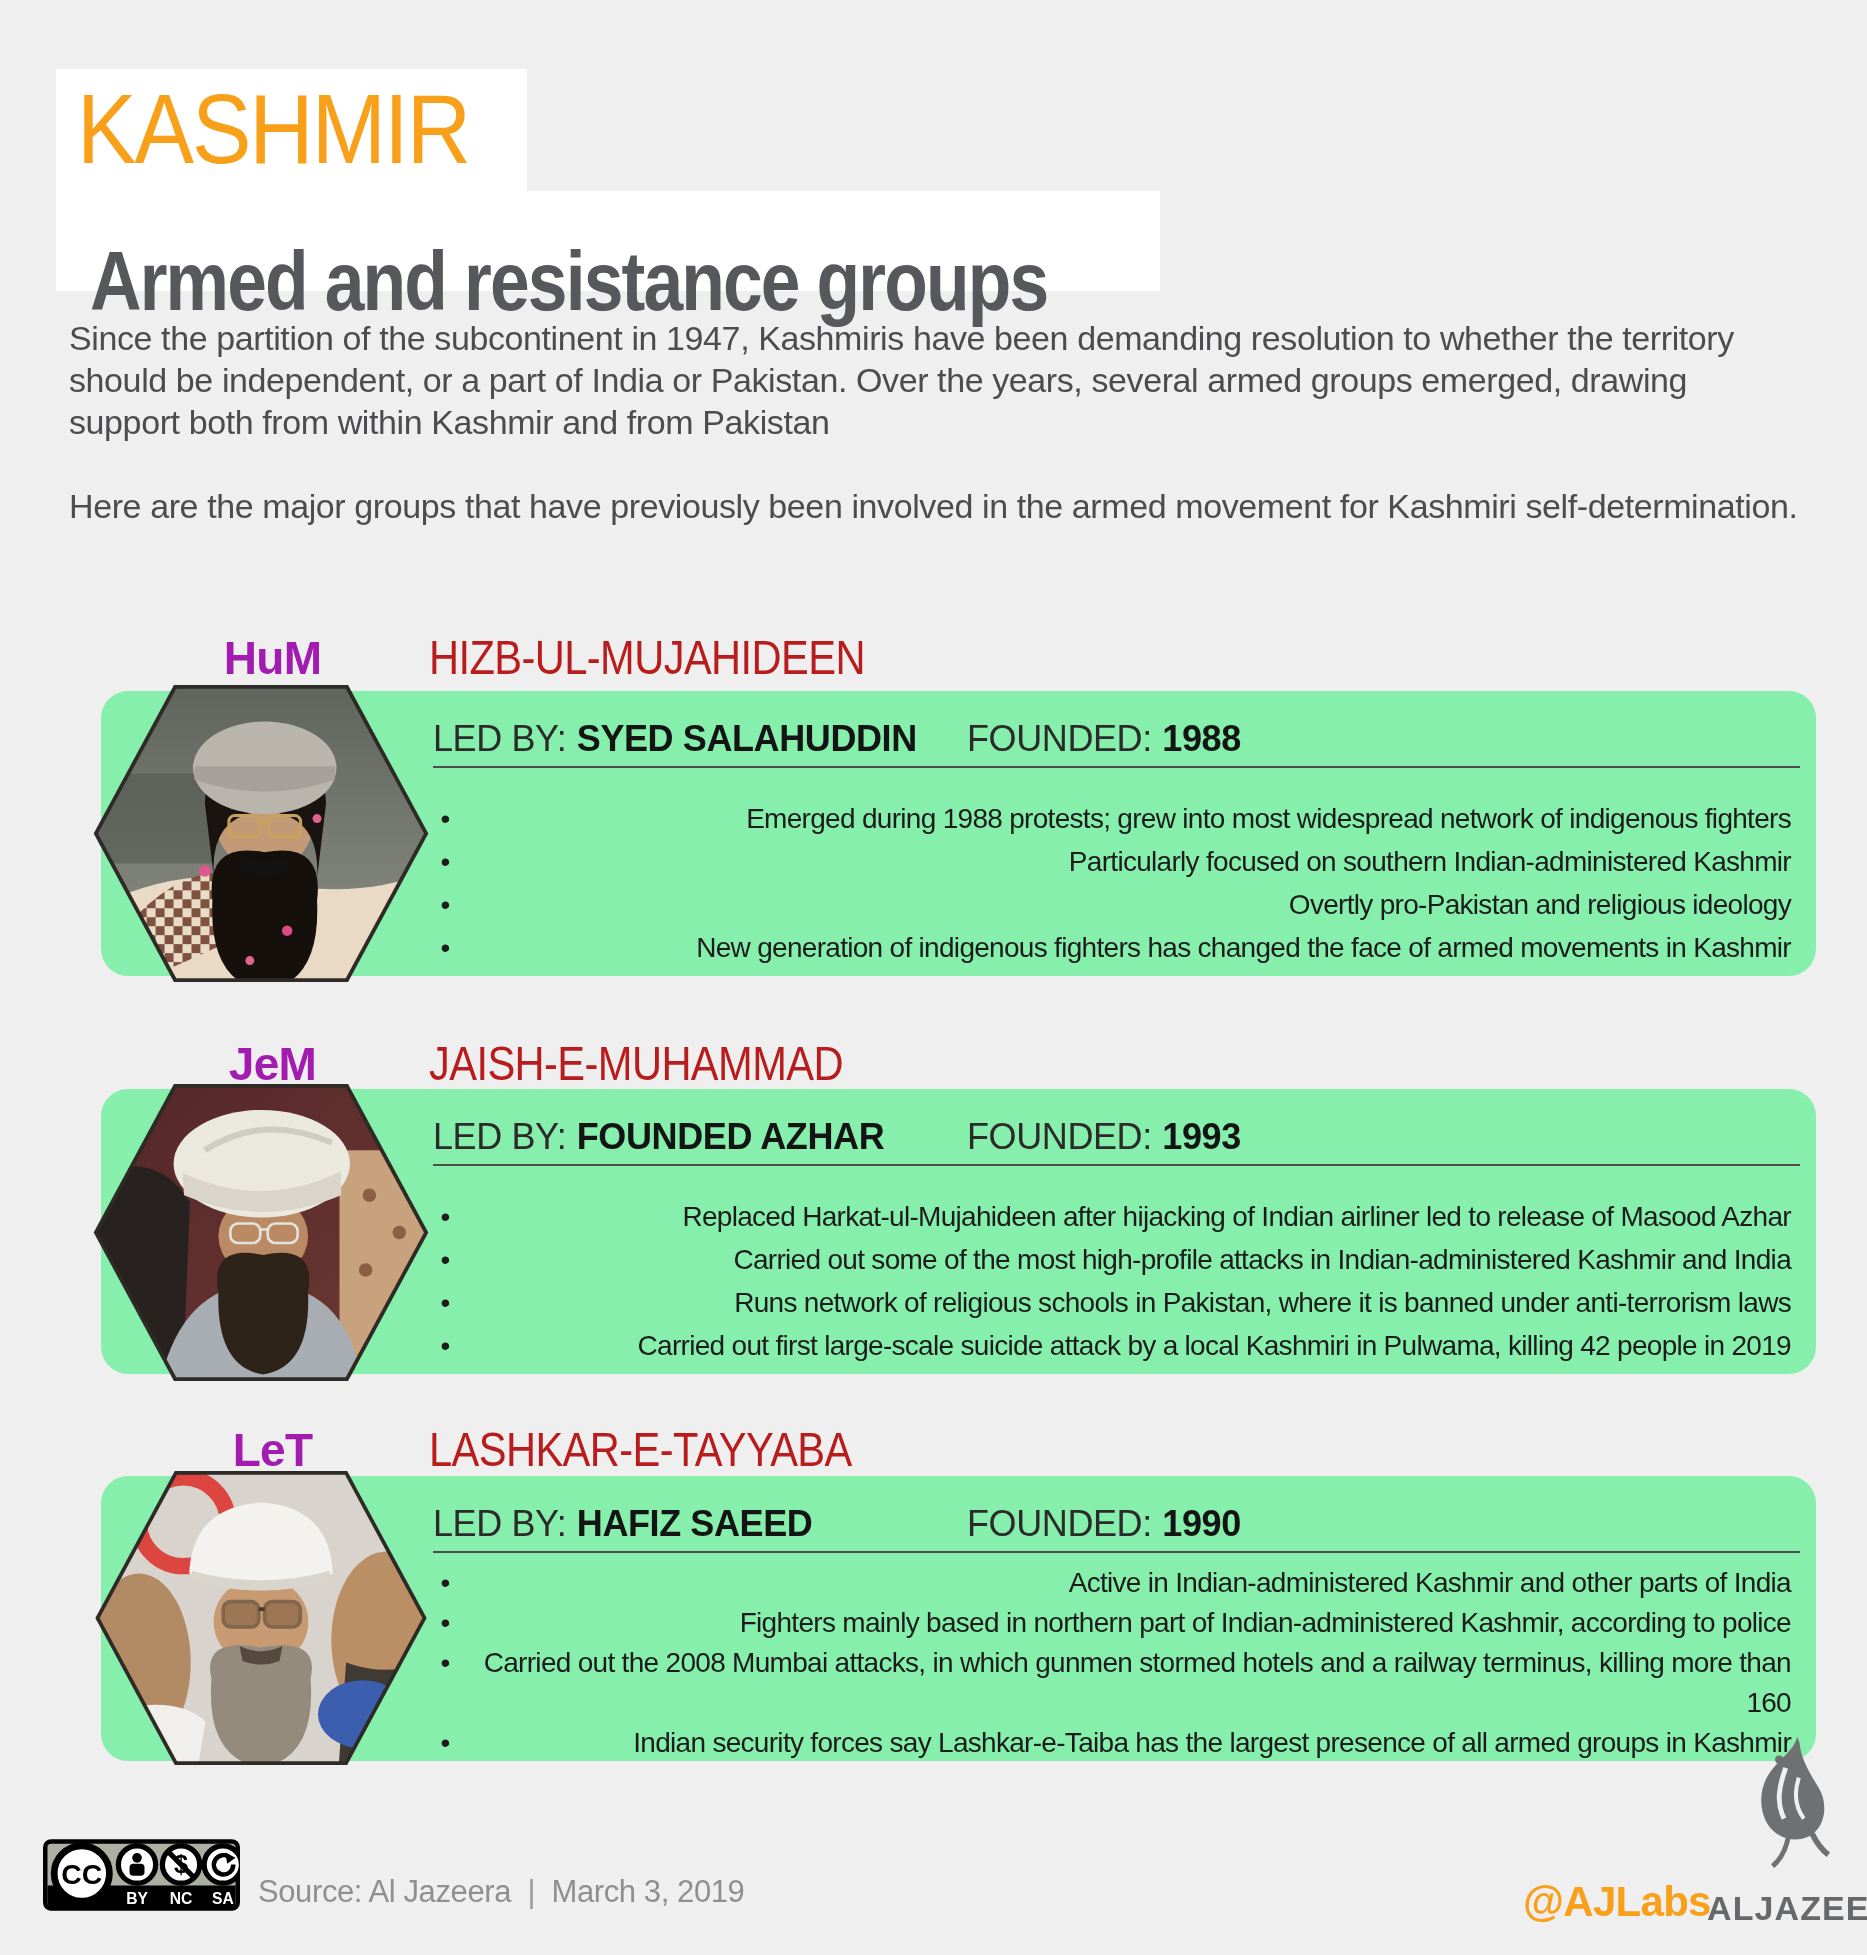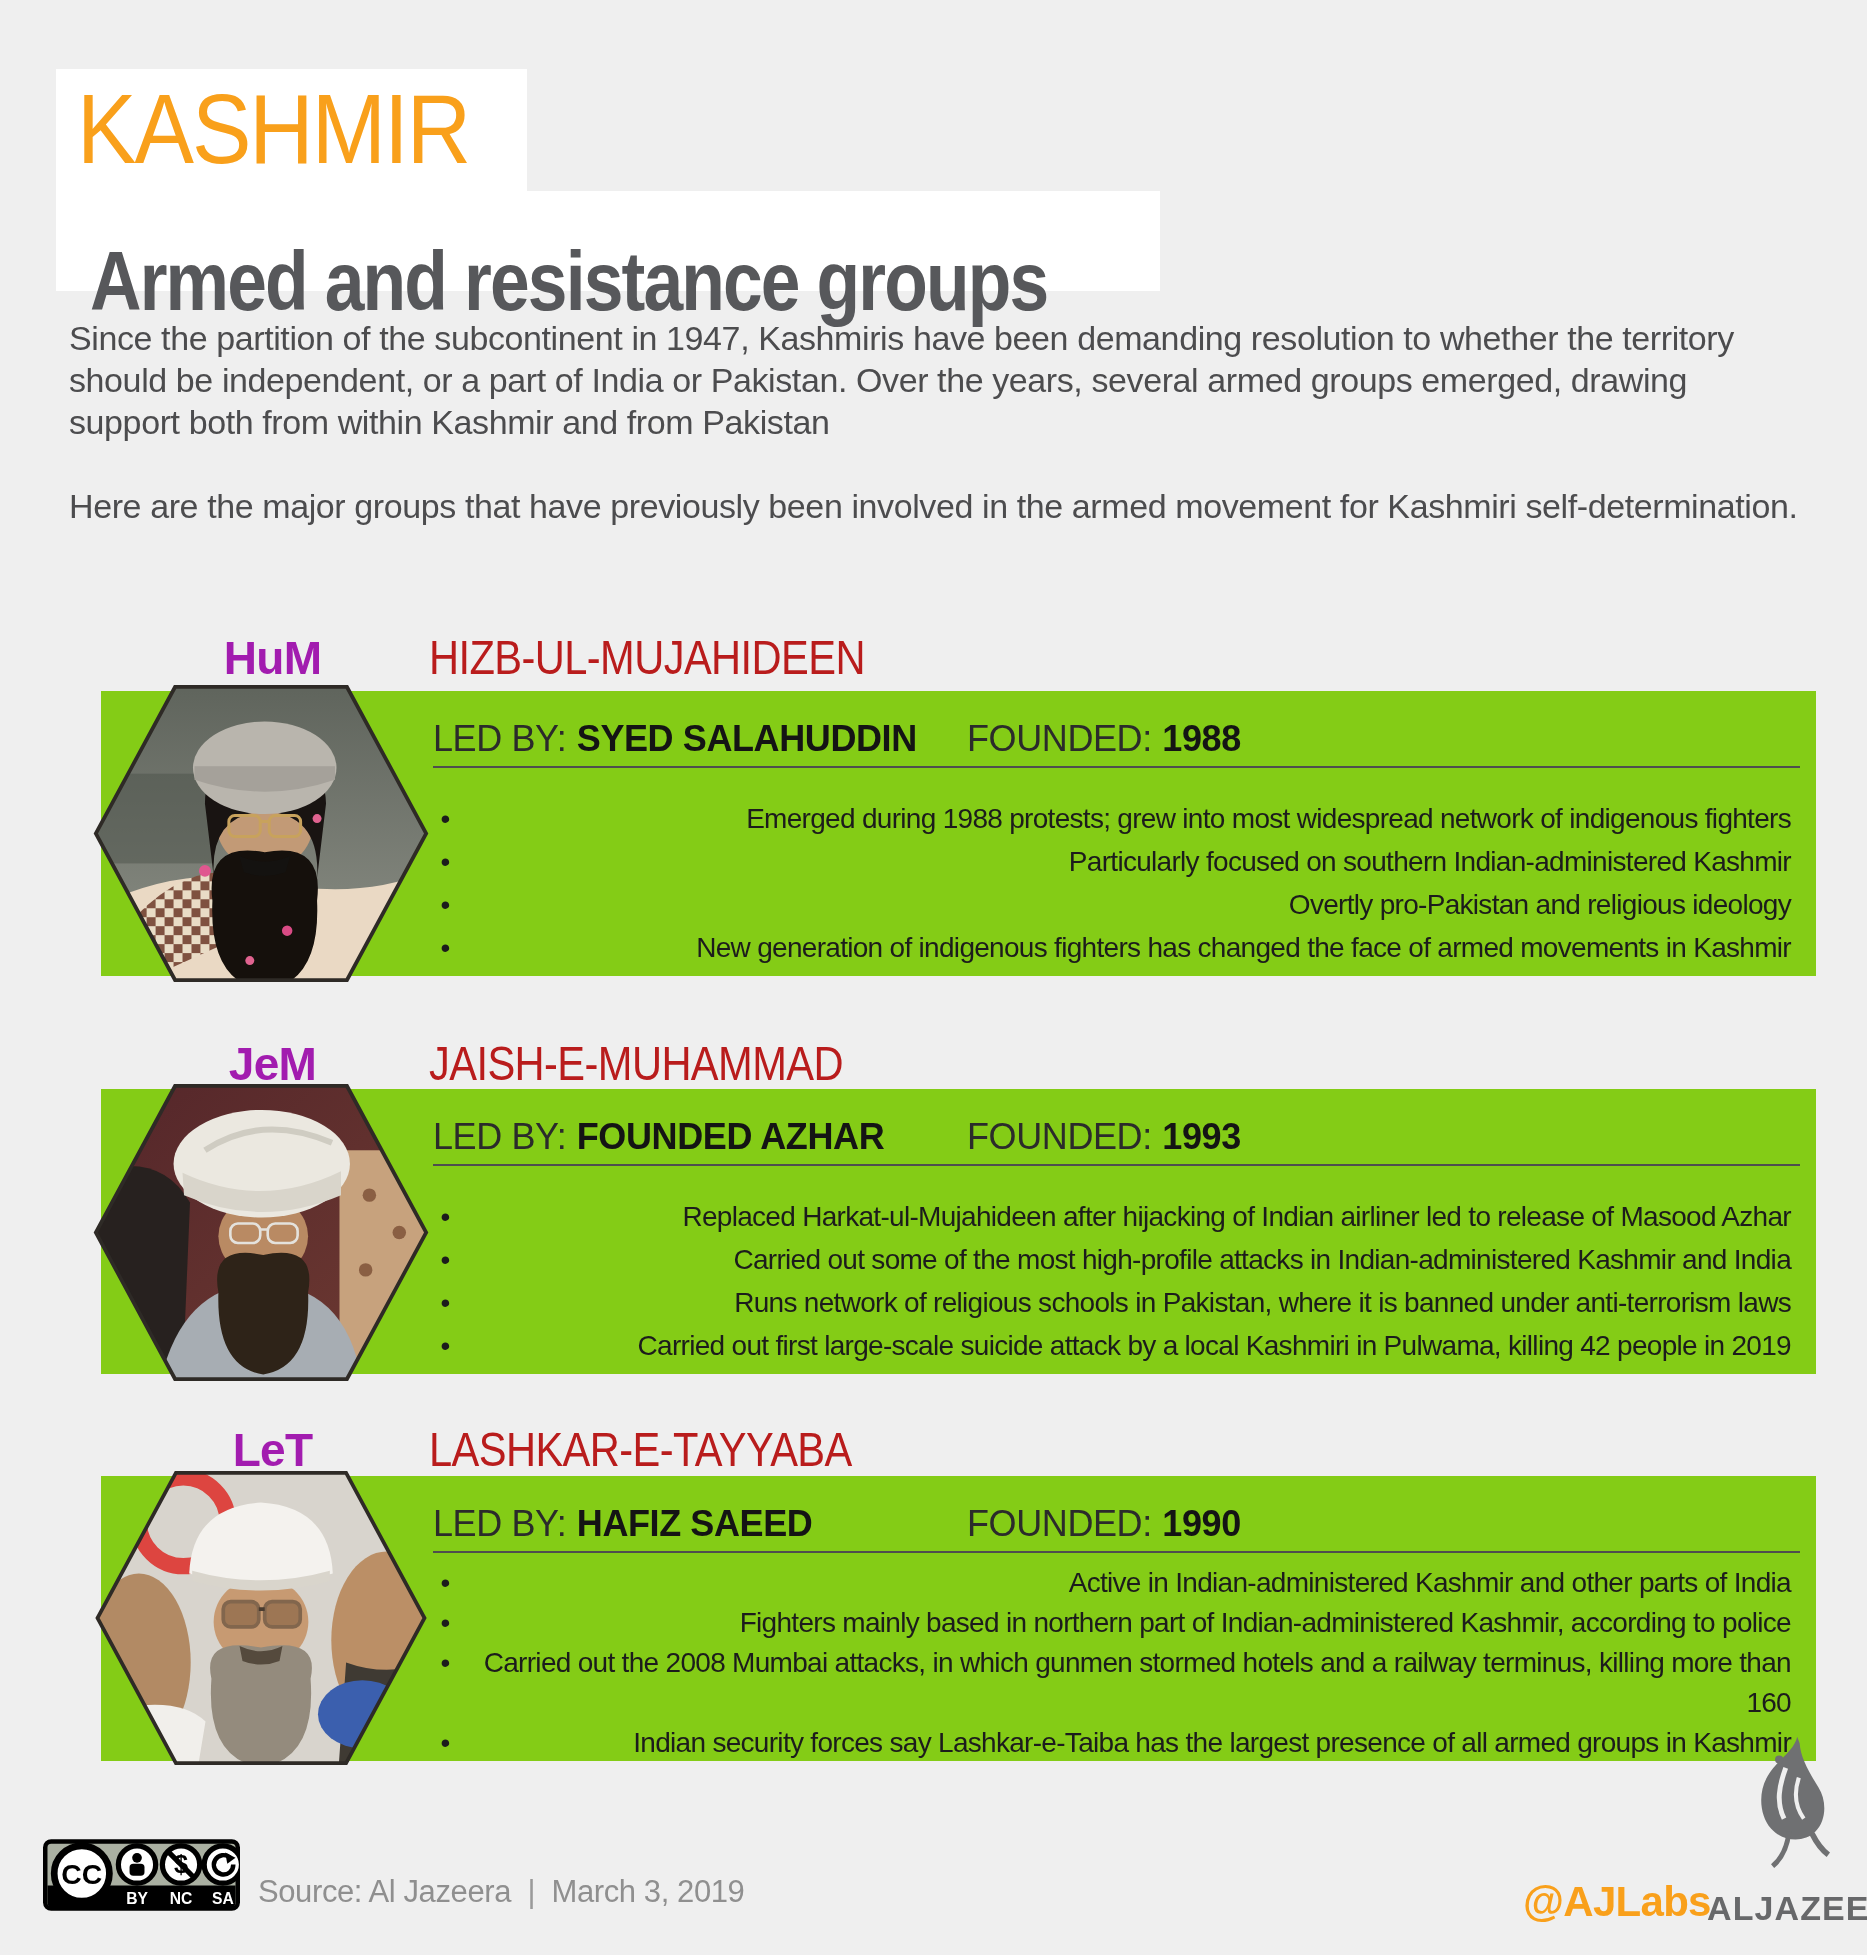--- a/index.html
+++ b/index.html
@@ -33,21 +33,21 @@
     position:absolute;left:209px;display:flex;align-items:baseline;height:60px;
   }
   .group-abbr{
     width:127px;text-align:center;font-size:46px;font-weight:700;color:#a21caf;
     letter-spacing:-0.7px;
   }
   .group-name{
     margin-left:93px;font-size:49px;font-weight:400;color:#b91c1c;
     letter-spacing:-0.7px;white-space:nowrap;
   }
-  .card{position:absolute;left:101px;width:1715px;background:#84cc16;}
+  .card{position:absolute;left:101px;width:1715px;background:#86efac;border-radius:27px;}
   .ledby-row{
     position:absolute;left:332px;top:27px;width:1367px;height:45px;
     font-size:36px;color:#2b2b2b;white-space:nowrap;letter-spacing:-0.4px;
   }
   .ledby-row .leader{font-weight:700;color:#141414;margin-left:10.5px;}
   .founded-wrap{position:absolute;left:534px;top:0;}
   .founded-wrap .year{font-weight:700;color:#141414;margin-left:10.5px;}
   .card-rule{
     position:absolute;left:332px;width:1367px;top:75px;height:2.2px;background:#4e4e4e;
   }

